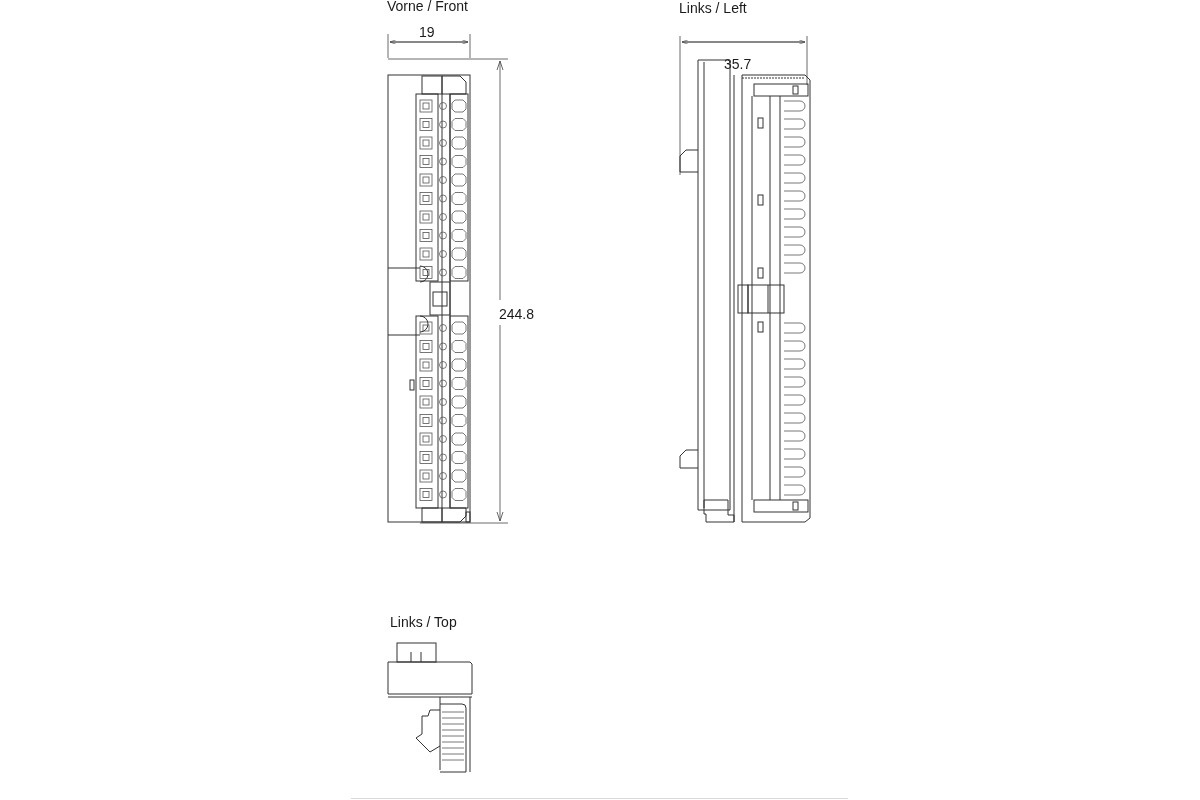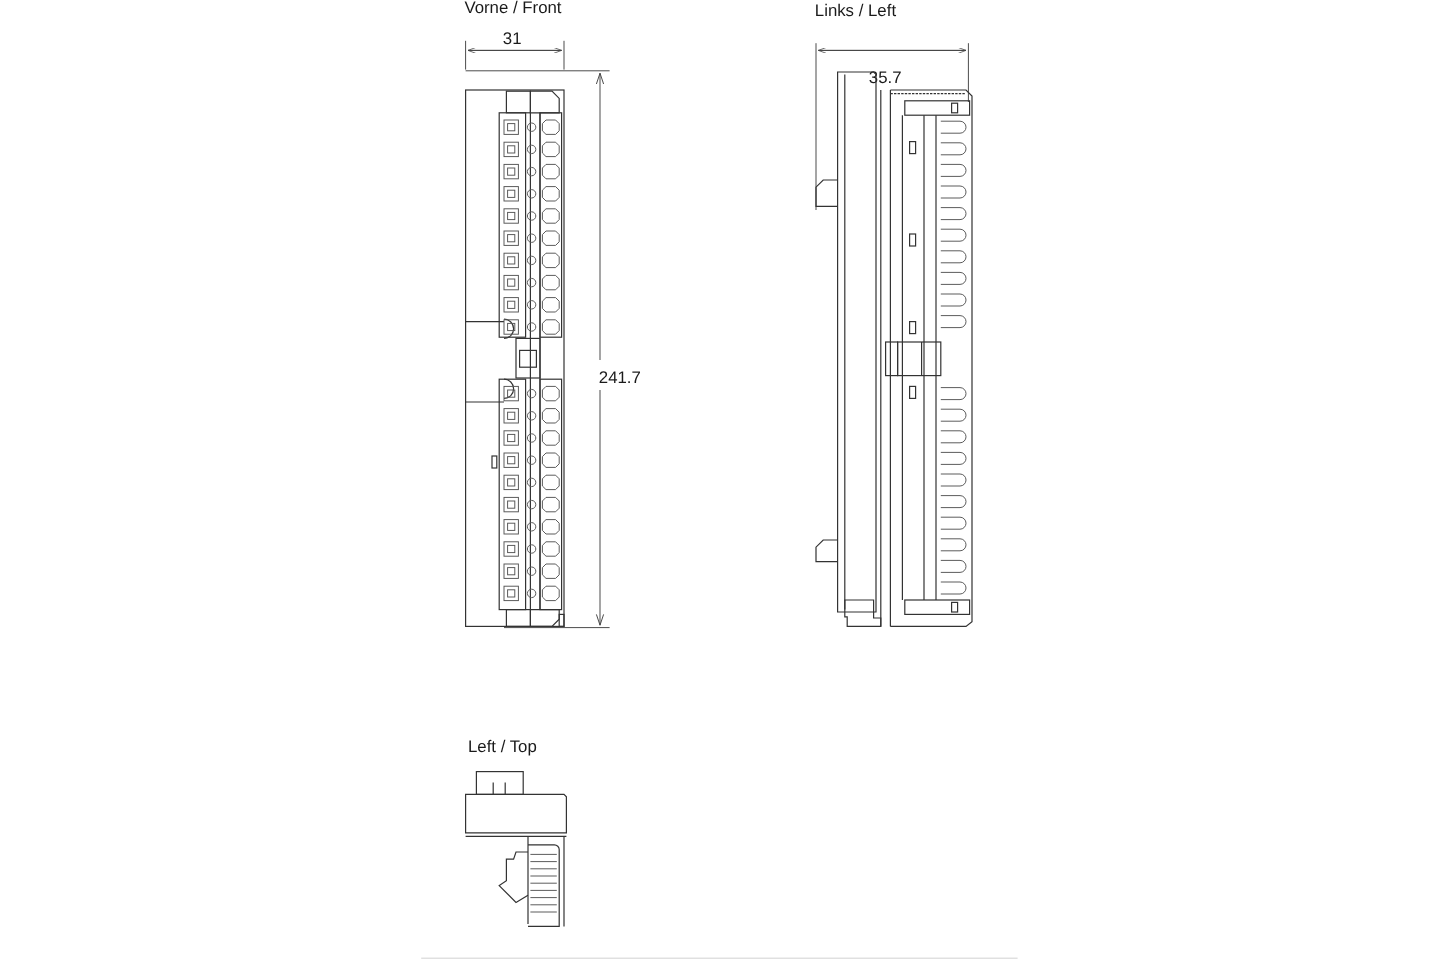--- a/index.html
+++ b/index.html
@@ -8,25 +8,25 @@
   svg{position:absolute;left:0;top:0;}
   .ln{stroke:#333;stroke-width:1;fill:none;}
   .thin{stroke:#555;stroke-width:0.8;fill:none;}
   .dim{stroke:#444;stroke-width:0.8;fill:none;}
   .bottom-rule{position:absolute;left:351px;top:798px;width:497px;height:1px;background:#d9d9d9;}
 </style>
 </head>
 <body>
 
 <div class="lbl" style="left:387px;top:-2px;">Vorne / Front</div>
-<div class="lbl" style="left:419px;top:24px;">31</div>
-<div class="lbl" style="left:499px;top:306px;">241.7</div>
+<div class="lbl" style="left:419px;top:24px;">19</div>
+<div class="lbl" style="left:499px;top:306px;">244.8</div>
 <div class="lbl" style="left:679px;top:0px;">Links / Left</div>
 <div class="lbl" style="left:724px;top:26px;margin-top:30px;">35.7</div>
-<div class="lbl" style="left:390px;top:614px;">Left / Top</div>
+<div class="lbl" style="left:390px;top:614px;">Links / Top</div>
 
 <svg width="1200" height="800" viewBox="0 0 1200 800">
   <defs>
     <marker id="arr" markerWidth="8" markerHeight="6" refX="8" refY="3" orient="auto">
       <path d="M0,0 L8,3 L0,6" fill="none" stroke="#444" stroke-width="0.8"></path>
     </marker>
   </defs>
 
   <g>
 

